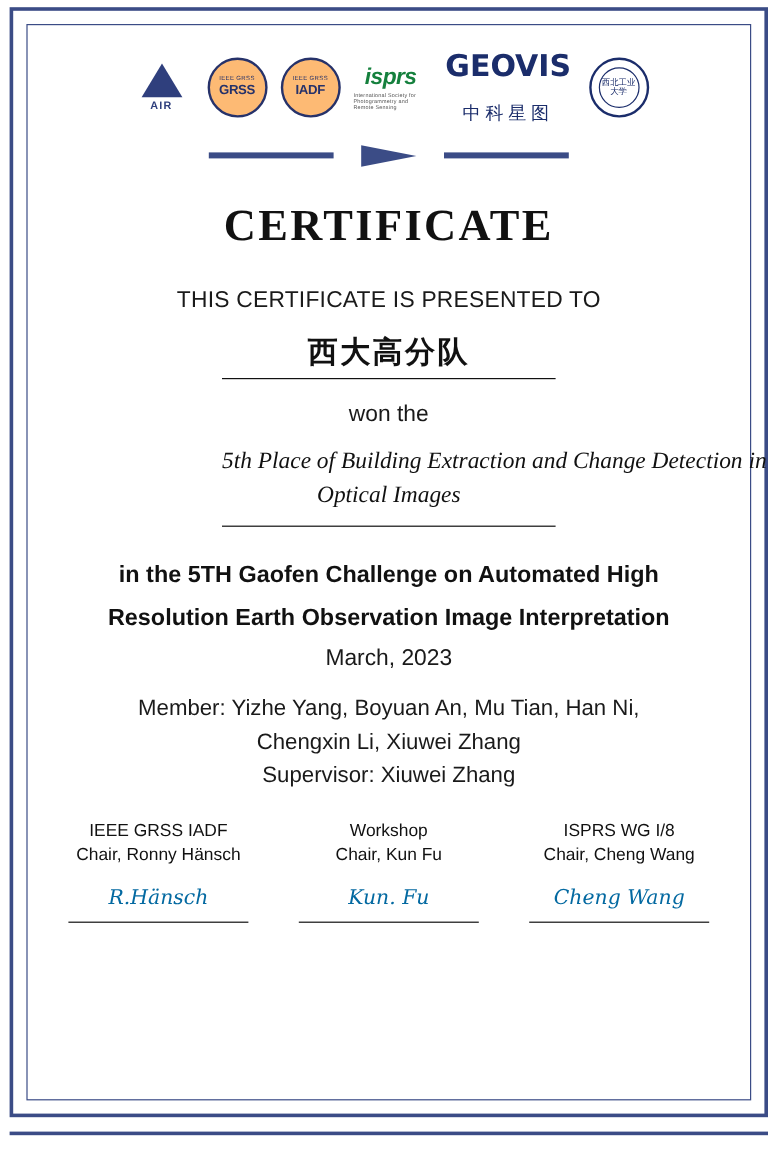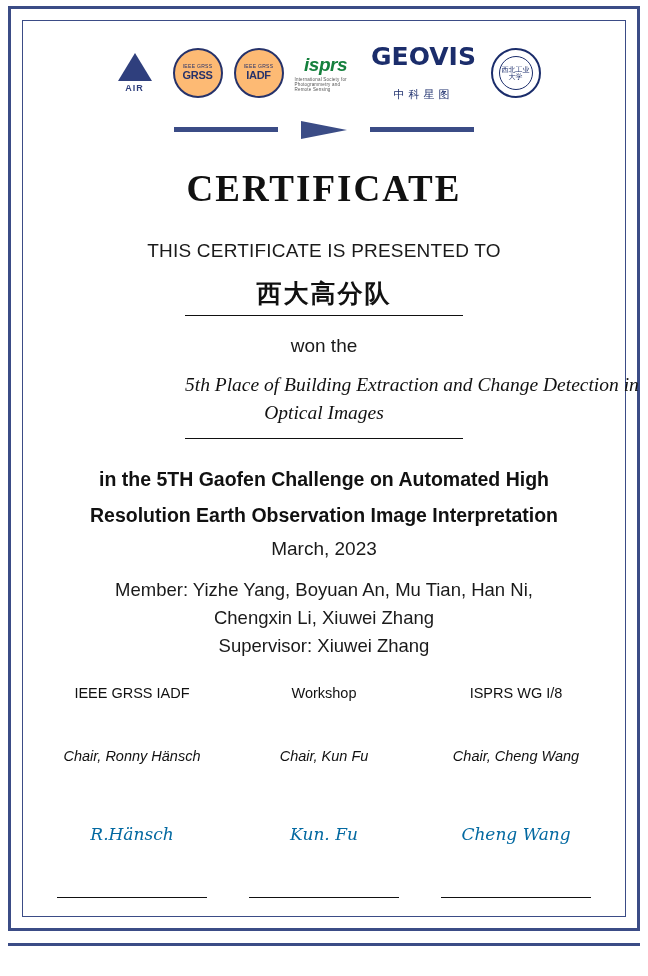--- a/index.html
+++ b/index.html
@@ -153,21 +153,21 @@
   }
   .geovis-main {
     font-size: 25px;
     font-weight: bold;
     color: #1b2d6b;
     letter-spacing: 0px;
     line-height: 1;
     font-family: "DejaVu Sans", sans-serif;
   }
   .geovis-sub {
-    font-size: 11px;
+    font-size: 15px;
     color: #1b2d6b;
     letter-spacing: 4px;
     margin-top: 18px;
   }
 
   .uni-logo .ring {
     width: 50px;
     height: 50px;
     border-radius: 50%;
     border: 2px solid #1b2d6b;
@@ -303,34 +303,32 @@
     width: 560px;
     display: flex;
     justify-content: space-between;
     align-items: flex-start;
   }
   .sign-col {
     width: 176px;
     display: flex;
     flex-direction: column;
     align-items: center;
-    gap: 43px;
   }
   .sign-org {
     font-size: 14.5px;
     color: #111;
     line-height: 1.4;
     text-align: center;
   }
   .sign-chair {
     font-size: 14.5px;
     color: #111;
     line-height: 1.4;
     text-align: center;
-    font-style: italic;
   }
   .sign-mark {
     height: 40px;
     display: flex;
     align-items: center;
     justify-content: center;
     font-family: "DejaVu Serif", serif;
     font-style: italic;
     font-size: 17px;
     color: #0369a1;

